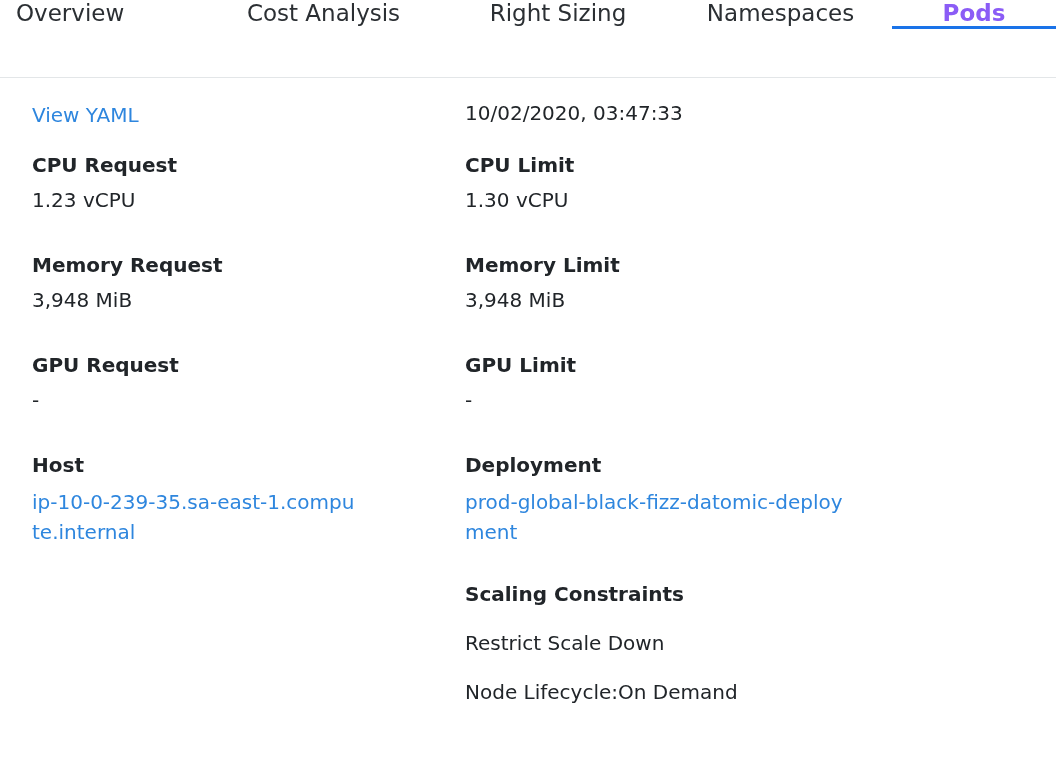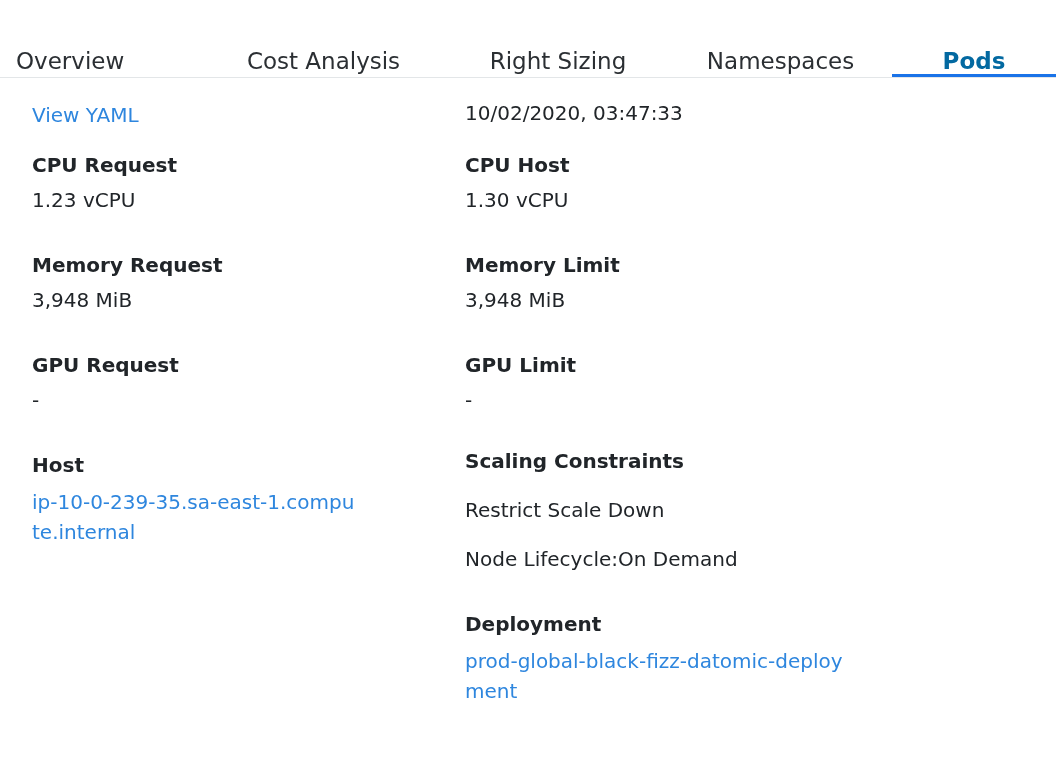--- a/index.html
+++ b/index.html
@@ -11,21 +11,21 @@
     width: 1056px;
     height: 758px;
     font-family: "DejaVu Sans", sans-serif;
     color: #212529;
     overflow: hidden;
   }
 
   
   .tab-bar {
     display: flex;
-    align-items: flex-end;
+    align-items: flex-start;
     height: 78px;
     border-bottom: 1px solid #e3e6e8;
     box-sizing: border-box;
   }
   .tab {
     display: flex;
     align-items: center;
     justify-content: center;
     font-size: 23px;
     color: #2b2f33;
@@ -33,21 +33,21 @@
     border-bottom: 3px solid transparent;
     cursor: pointer;
     white-space: nowrap;
   }
   .tab-0 { width: 200px; justify-content: flex-start; padding-left: 16px; }
   .tab-1 { width: 247px; }
   .tab-2 { width: 222px; }
   .tab-3 { width: 223px; }
   .tab-4 { width: 164px; }
   .tab.active {
-    color: #0369a1;
+    color: #8b5cf6;
     border-bottom-color: #1a73e8;
     font-weight: 600;
   }
 
   
   .content {
     position: relative;
     padding: 0;
   }
   .col {
@@ -145,40 +145,40 @@
 
   </div>
 
   <div class="col col-right" style="top:22px;">
 
     <div class="top-row">
       <span class="plain-text">10/02/2020, 03:47:33</span>
     </div>
 
     <div class="field">
-      <div class="field-label">CPU Host</div>
+      <div class="field-label">CPU Limit</div>
       <div class="field-value">1.30 vCPU</div>
     </div>
 
     <div class="field" style="margin-top:38px;">
       <div class="field-label">Memory Limit</div>
       <div class="field-value">3,948 MiB</div>
     </div>
 
     <div class="field" style="margin-top:38px;">
       <div class="field-label">GPU Limit</div>
       <div class="field-value">-</div>
     </div>
 
+    <div class="field" style="margin-top:38px;">
+      <div class="field-label">Deployment</div>
+      <a class="link" style="max-width:380px;">prod-global-black-fizz-datomic-deployment</a>
+    </div>
+
     <div class="field" style="margin-top:34px;">
       <div class="field-label" style="margin-bottom:22px;">Scaling Constraints</div>
       <div class="constraint-line">Restrict Scale Down</div>
       <div class="constraint-line">Node Lifecycle:On Demand</div>
-    </div>
-
-    <div class="field" style="margin-top:38px;">
-      <div class="field-label">Deployment</div>
-      <a class="link" style="max-width:380px;">prod-global-black-fizz-datomic-deployment</a>
     </div>
 
   </div>
 
 </div>
 
 </body></html>

